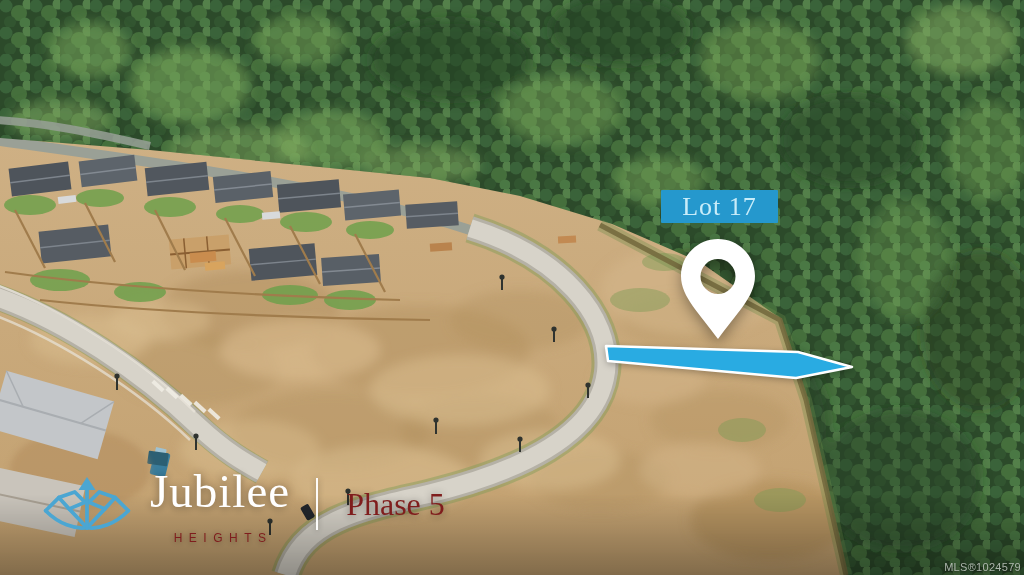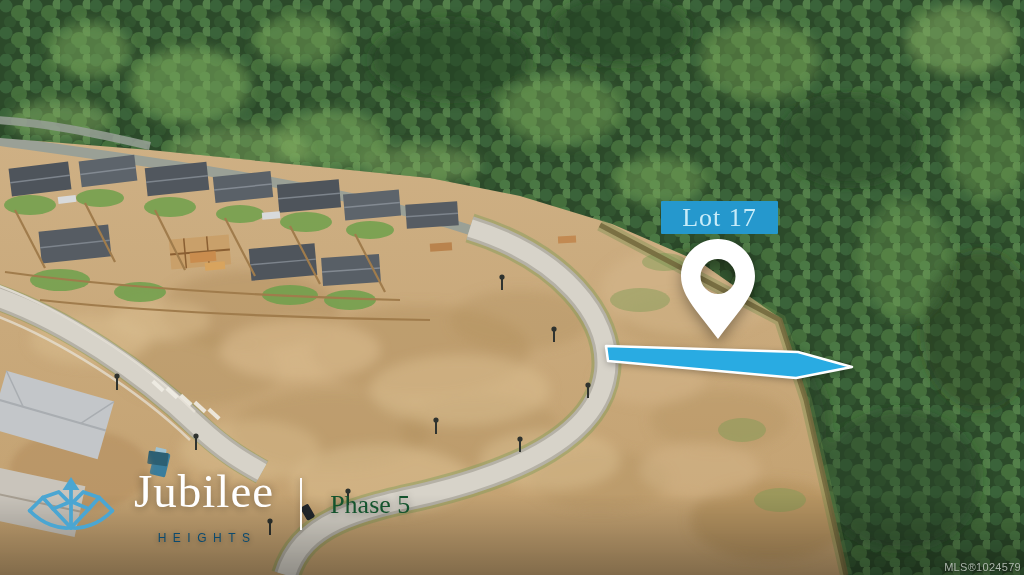--- a/index.html
+++ b/index.html
@@ -3,42 +3,42 @@
 <meta charset="utf-8">
 <style>
   html,body{margin:0;padding:0;background:#111;}
   .stage{
     position:relative;width:1024px;height:575px;overflow:hidden;
     font-family:"Liberation Serif",serif;background:#c8a87e;
   }
   .scene{position:absolute;left:0;top:0;width:1024px;height:575px;display:block;}
   
   .lot-label{
-    position:absolute;left:661px;top:201px;width:117px;height:33px;
+    position:absolute;left:661px;top:190px;width:117px;height:33px;
     background:#2598cd;color:#c8ecf9;font-size:26px;line-height:33px;
     text-align:center;letter-spacing:1px;border-radius:1px;
   }
   
   .pin{position:absolute;left:678px;top:236px;width:80px;height:106px;
     filter:drop-shadow(0 5px 7px rgba(0,0,0,.35));}
   
   .arrow{position:absolute;left:595px;top:338px;width:265px;height:52px;
     filter:drop-shadow(0 2px 3px rgba(0,0,0,.25));}
   
-  .brandbar{position:absolute;left:24px;top:468px;display:flex;align-items:center;}
+  .brandbar{position:absolute;left:40px;top:468px;display:flex;align-items:center;}
   .emblem{width:94px;height:70px;margin-right:16px;}
   .brandtext{display:flex;flex-direction:column;align-items:center;}
   .brandname{color:#fff;font-size:47px;line-height:1;letter-spacing:1px;
     text-shadow:0 1px 8px rgba(0,0,0,.45);}
-  .brandsub{color:#0c4a6e;font-family:"Liberation Sans",sans-serif;font-size:12px;
+  .brandsub{color:#7f1d1d;font-family:"Liberation Sans",sans-serif;font-size:12px;
     letter-spacing:6.5px;margin-top:16px;padding-left:6px;
     text-shadow:0 1px 6px rgba(0,0,0,.45);}
   .divider{width:2px;height:52px;background:rgba(255,255,255,.95);
     margin:0 28px 6px 26px;box-shadow:0 1px 6px rgba(0,0,0,.35);}
-  .phase{color:#14532d;font-size:26px;padding-bottom:4px;
+  .phase{color:#7f1d1d;font-size:32px;padding-bottom:4px;
     text-shadow:0 1px 8px rgba(0,0,0,.45);}
   
   .mls{position:absolute;right:3px;bottom:2px;color:#c9cfc9;opacity:.82;
     font-family:"Liberation Sans",sans-serif;font-size:11px;letter-spacing:.3px;
     text-shadow:0 1px 2px rgba(0,0,0,.6);}
 </style>
 </head>
 <body>
 
 <div class="stage">

